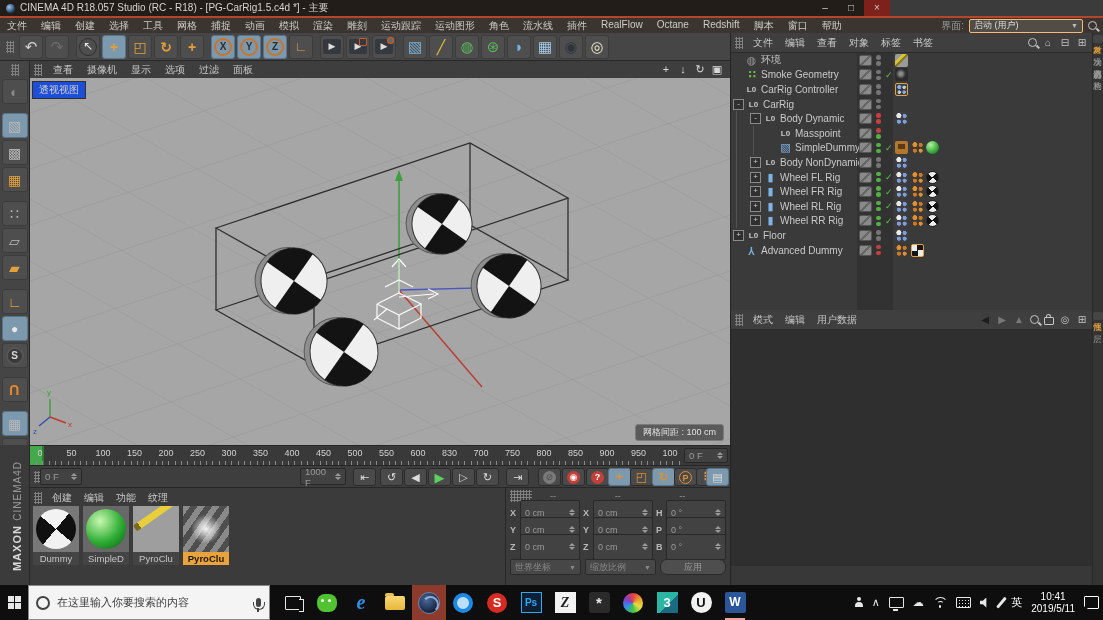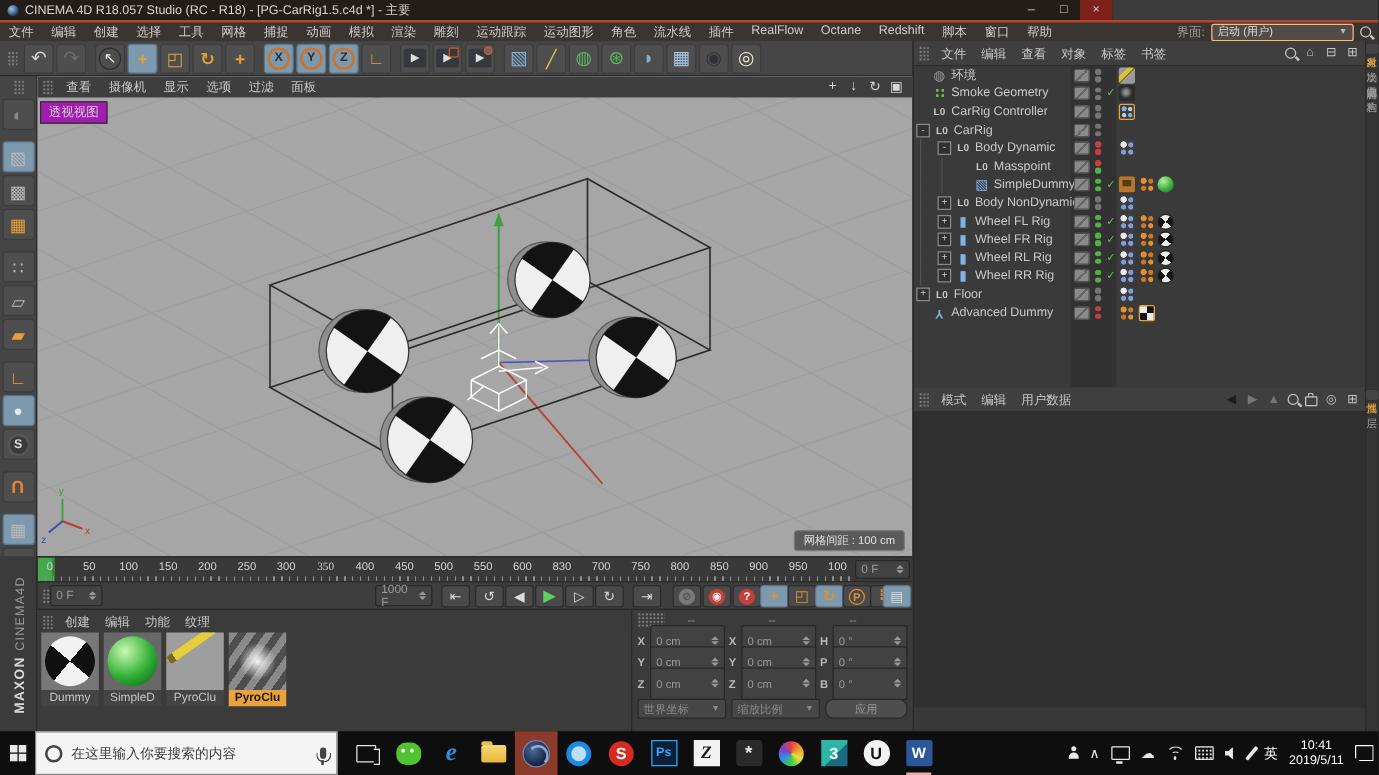--- a/index.html
+++ b/index.html
@@ -51,21 +51,21 @@
   .g-cube{color:#b8b8b8;font-size:14px;}
   .g-magnet{color:#e5862a;font-weight:bold;font-size:14px;transform:rotate(180deg);}
   .g-ringletter2{color:#d8d8d8;font-weight:bold;font-size:10px;border:2px solid #555;background:#3a3a3a;border-radius:50%;width:14px;height:14px;line-height:13px;text-align:center;}
   .g-mouse{color:#e8e8e8;font-size:12px;}
   
   #viewport{left:30px;top:61px;width:700px;height:384px;background:#a6a6a6;overflow:hidden;}
   #scene{position:absolute;left:0;top:0;}
   #vpmenu{position:absolute;left:0;top:0;width:700px;height:17px;background:#3e3e3e;display:flex;align-items:center;color:#c8c8c8;font-size:10px;z-index:3;}
   #vpnav{margin-left:auto;display:flex;gap:3px;padding-right:6px;}
   .vpnavi{color:#d8d8d8;font-size:11px;width:14px;text-align:center;}
-  #vplabel{position:absolute;left:2px;top:20px;background:#a21caf;border:1px solid #2f2f2f;color:#cfcfcf;font-size:10px;padding:1px 6px;z-index:3;}
+  #vplabel{position:absolute;left:2px;top:20px;background:#1d4ed8;border:1px solid #2f2f2f;color:#cfcfcf;font-size:10px;padding:1px 6px;z-index:3;}
   #gridlabel{position:absolute;right:6px;bottom:4px;background:#5a5a5a;border:1px solid #7a7a7a;border-radius:3px;color:#e2e2e2;font-size:9px;padding:1px 7px;z-index:3;}
   
   #rightcol{left:730px;top:33px;width:373px;height:552px;background:#383838;border-left:1px solid #242424;box-sizing:border-box;}
   .pmenu{height:19px;background:#3f3f3f;border-bottom:1px solid #2b2b2b;display:flex;align-items:center;color:#c8c8c8;font-size:10px;}
   .pmenu .mitem{padding:0 6px;}
   .pmicons{margin-left:auto;display:flex;align-items:center;gap:5px;padding-right:3px;color:#c5c5c5;font-size:10px;}
   .pmicons .ic{width:12px;text-align:center;}
   .ic-dark{color:#1d1d1d;}
   .ic-dim{color:#777;}
   .lock{width:8px;height:6px;border:1px solid #c5c5c5;border-radius:1px;position:relative;margin-top:3px;}
@@ -800,21 +800,21 @@
     <div id="rultrack">
       <div id="playhead"></div>
       <div id="minorticks"></div>
     <span class="tick" style="left: 10px;">0</span>
         <span class="tick" style="left: 41.5px;">50</span>
         <span class="tick" style="left: 73px;">100</span>
         <span class="tick" style="left: 104.5px;">150</span>
         <span class="tick" style="left: 136px;">200</span>
         <span class="tick" style="left: 167.5px;">250</span>
         <span class="tick" style="left: 199px;">300</span>
-        <span class="tick" style="left: 230.5px; font-family: Liberation Serif, serif;">350</span>
+        <span class="tick" style="left: 230.5px;">350</span>
         <span class="tick" style="left: 262px;">400</span>
         <span class="tick" style="left: 293.5px;">450</span>
         <span class="tick" style="left: 325px;">500</span>
         <span class="tick" style="left: 356.5px;">550</span>
         <span class="tick" style="left: 388px;">600</span>
         <span class="tick" style="left: 419.5px;">830</span>
         <span class="tick" style="left: 451px;">700</span>
         <span class="tick" style="left: 482.5px;">750</span>
         <span class="tick" style="left: 514px;">800</span>
         <span class="tick" style="left: 545.5px;">850</span>

